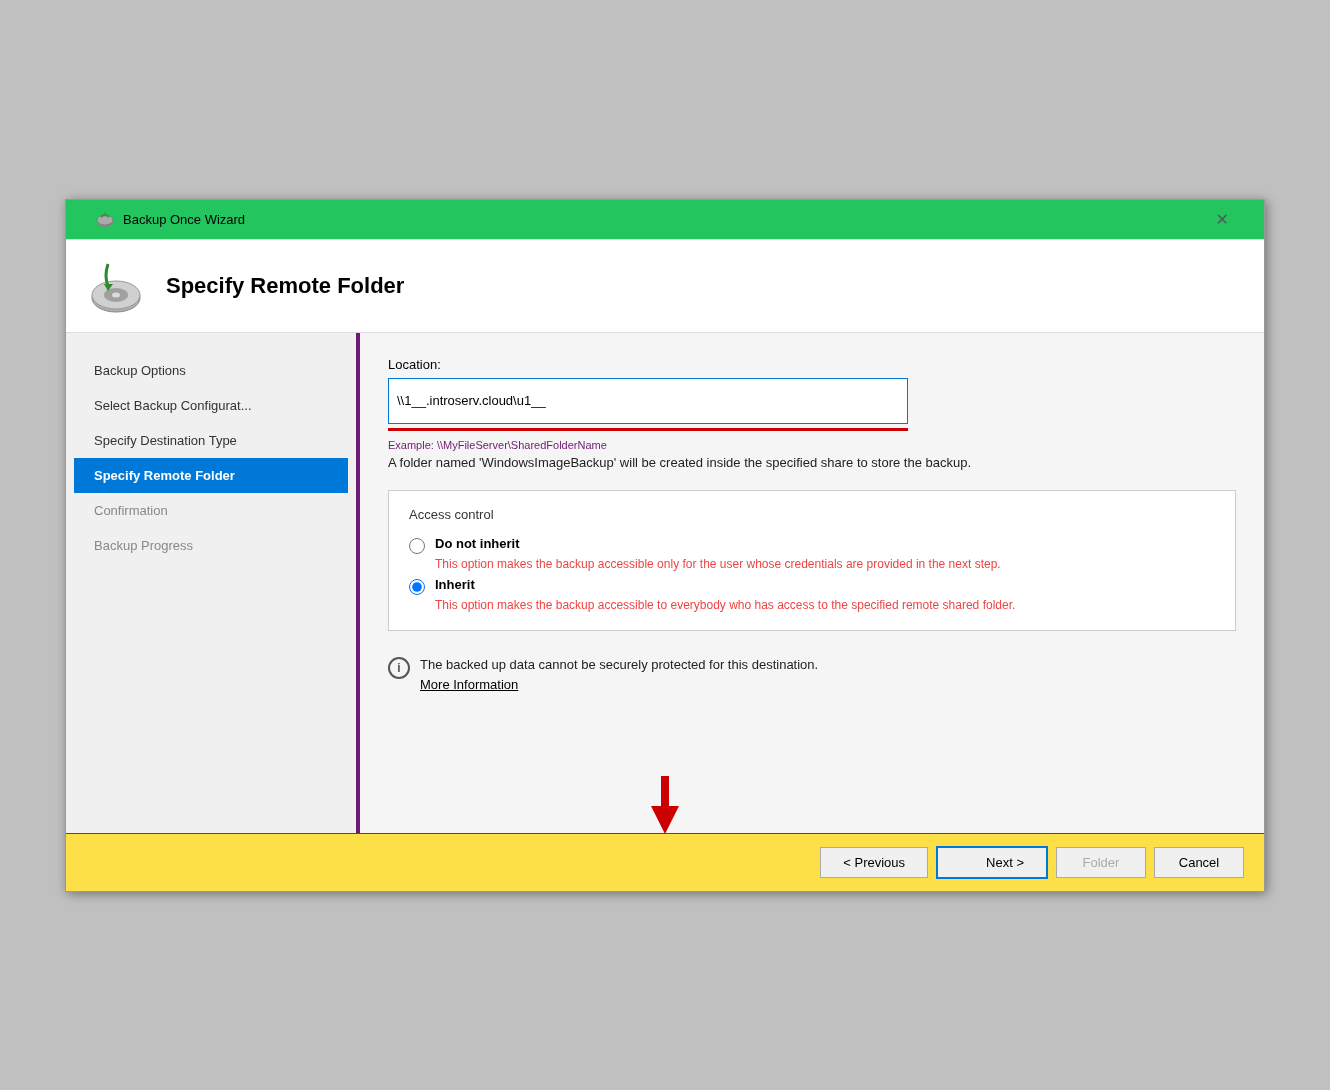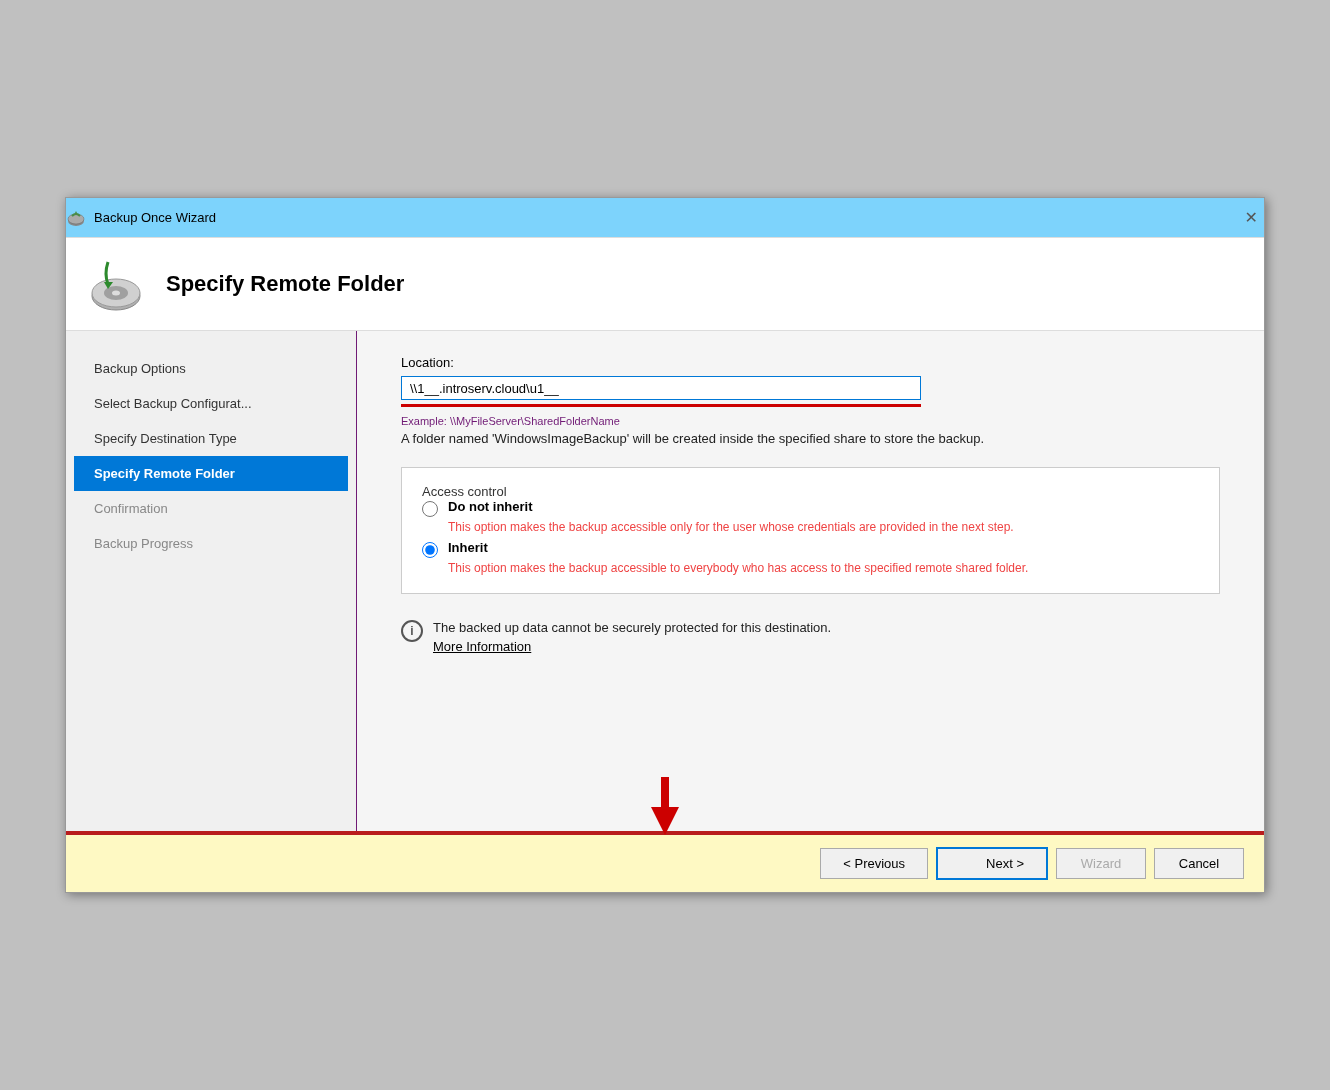--- a/index.html
+++ b/index.html
@@ -12,25 +12,25 @@
       font-family: 'Segoe UI', Tahoma, Geneva, Verdana, sans-serif;
       font-size: 13px;
     }
     .window {
       width: 1200px;
       background: #f0f0f0;
       border: 1px solid #999;
       box-shadow: 2px 2px 10px rgba(0,0,0,0.4);
     }
     .title-bar {
-      background: #7dd3fc;
+      background: #22c55e;
       display: flex;
       align-items: center;
       justify-content: space-between;
-      padding: 8px 0;
+      padding: 8px 29px;
       border-bottom: 1px solid #ddd;
     }
     .title-bar-left {
       display: flex;
       align-items: center;
       gap: 8px;
       font-size: 13px;
       font-weight: 400;
     }
     .title-bar-icon {
@@ -90,37 +90,37 @@
       font-weight: 600;
     }
     .sidebar-item.inactive {
       color: #888;
     }
 
     
     .main-panel {
       flex: 1;
       background: #f5f5f5;
-      padding: 24px 44px;
-      border-left: 1px solid #701a75;
+      padding: 24px 28px;
+      border-left: 4px solid #701a75;
       min-height: 500px;
     }
 
     .location-label {
       font-size: 13px;
       margin-bottom: 6px;
       color: #000;
     }
     .location-input-wrapper {
       position: relative;
       margin-bottom: 4px;
     }
     .location-input {
       width: 520px;
-      height: 24px;
+      height: 46px;
       border: 1px solid #0078d7;
       padding: 4px 8px;
       font-size: 13px;
       outline: none;
       background: #fff;
     }
     .input-error-bar {
       width: 520px;
       height: 3px;
       background: #c00;
@@ -143,20 +143,21 @@
     .access-control-box {
       border: 1px solid #ccc;
       background: #fff;
       padding: 16px 20px;
       max-width: 860px;
       margin-bottom: 24px;
     }
     .access-control-title {
       font-size: 13px;
       color: #333;
+      margin-bottom: 14px;
     }
     .radio-option {
       display: flex;
       align-items: flex-start;
       gap: 10px;
       margin-bottom: 4px;
     }
     .radio-option:last-child { margin-bottom: 0; }
     .radio-input {
       margin-top: 2px;
@@ -206,22 +207,22 @@
       line-height: 1.5;
     }
     .more-info-link {
       color: #000000;
       text-decoration: underline;
       cursor: pointer;
     }
 
     
     .footer {
-      background: #fef9c3;
-      border-top: 4px solid #b91c1c;
+      background: #fde047;
+      border-top: 1px solid #b91c1c;
       padding: 12px 20px;
       display: flex;
       align-items: center;
       justify-content: flex-end;
       gap: 8px;
       position: relative;
     }
 
     .btn {
       padding: 7px 22px;
@@ -335,16 +336,16 @@
 
   <div class="footer">
 
     <div style="position:absolute; left:50%; top:-58px; transform:translateX(-50%); display:flex; flex-direction:column; align-items:center;">
       <div style="width:8px; height:30px; background:#cc0000;"></div>
       <div style="width:0; height:0; border-left:14px solid transparent; border-right:14px solid transparent; border-top:28px solid #cc0000;"></div>
     </div>
 
     <button class="btn">&lt; Previous</button>
     <button class="btn btn-primary">Next &gt;</button>
-    <button class="btn" disabled="">Wizard</button>
+    <button class="btn" disabled="">Folder</button>
     <button class="btn">Cancel</button>
   </div>
 </div>
 
 </body></html>

